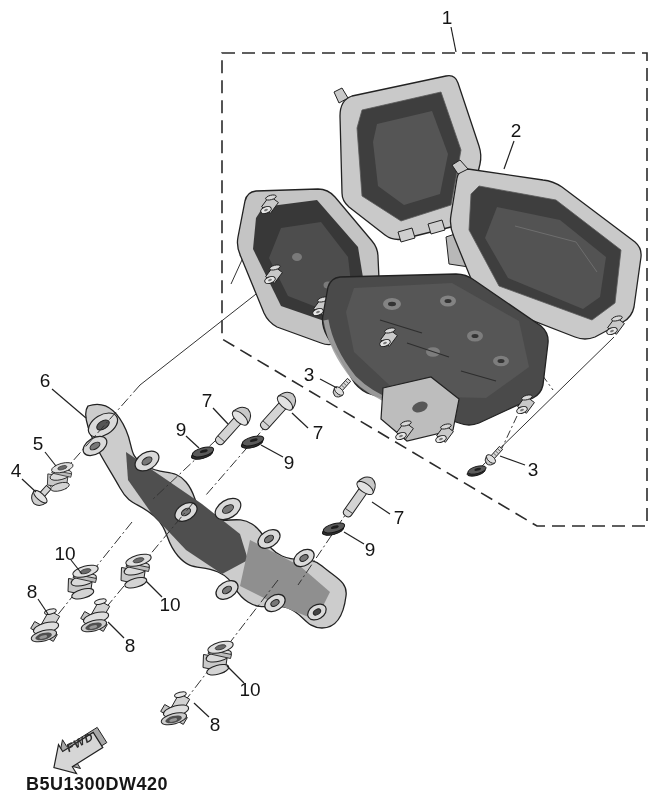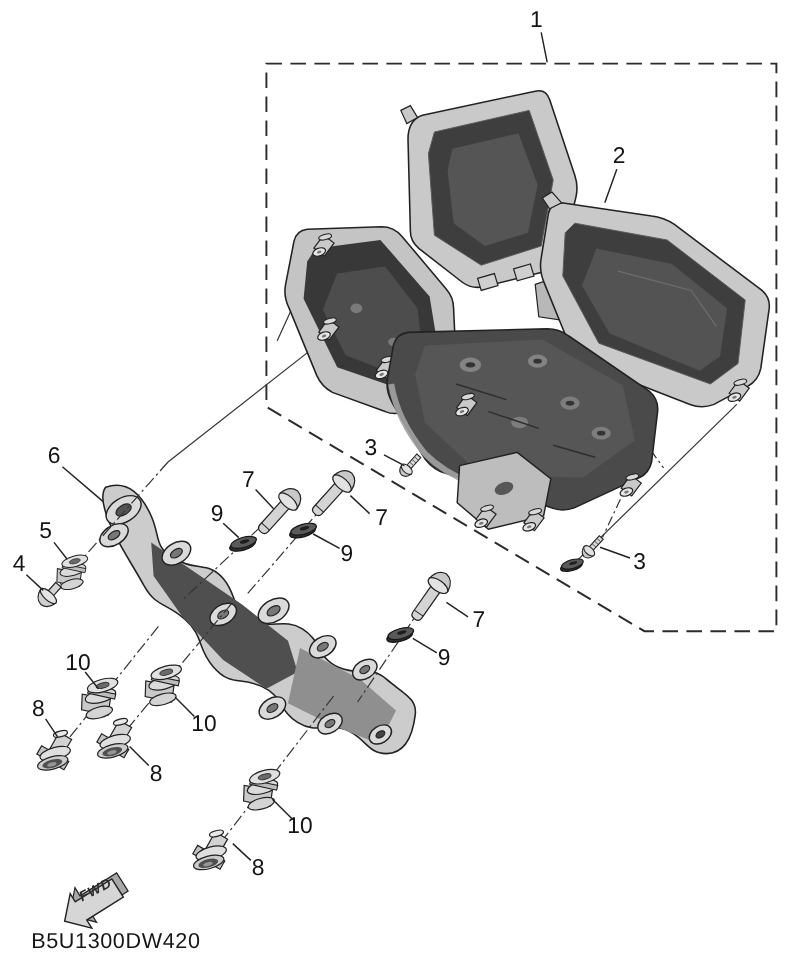--- a/index.html
+++ b/index.html
@@ -8,21 +8,21 @@
     font-family:"Liberation Sans", sans-serif;
   }
   #artwork{position:absolute;left:0;top:0;}
   .callout{
     position:absolute;transform:translate(-50%,-50%);
     font-size:19px;font-weight:400;color:#141414;line-height:1;
     letter-spacing:0;user-select:none;cursor:pointer;
   }
   .drawing-code{
     position:absolute;left:26px;top:774px;
-    font-size:18px;font-weight:400;color:#161616;letter-spacing:0.5px;
+    font-size:18px;font-weight:700;color:#161616;letter-spacing:0.5px;
   }
   .fwd-label{
     position:absolute;left:59px;top:736px;width:42px;text-align:center;
     transform:rotate(-27deg);transform-origin:50% 50%;
     font-size:11.5px;font-style:italic;font-weight:700;color:#2c2c2c;letter-spacing:1px;
   }
 </style>
 </head>
 <body>
 

